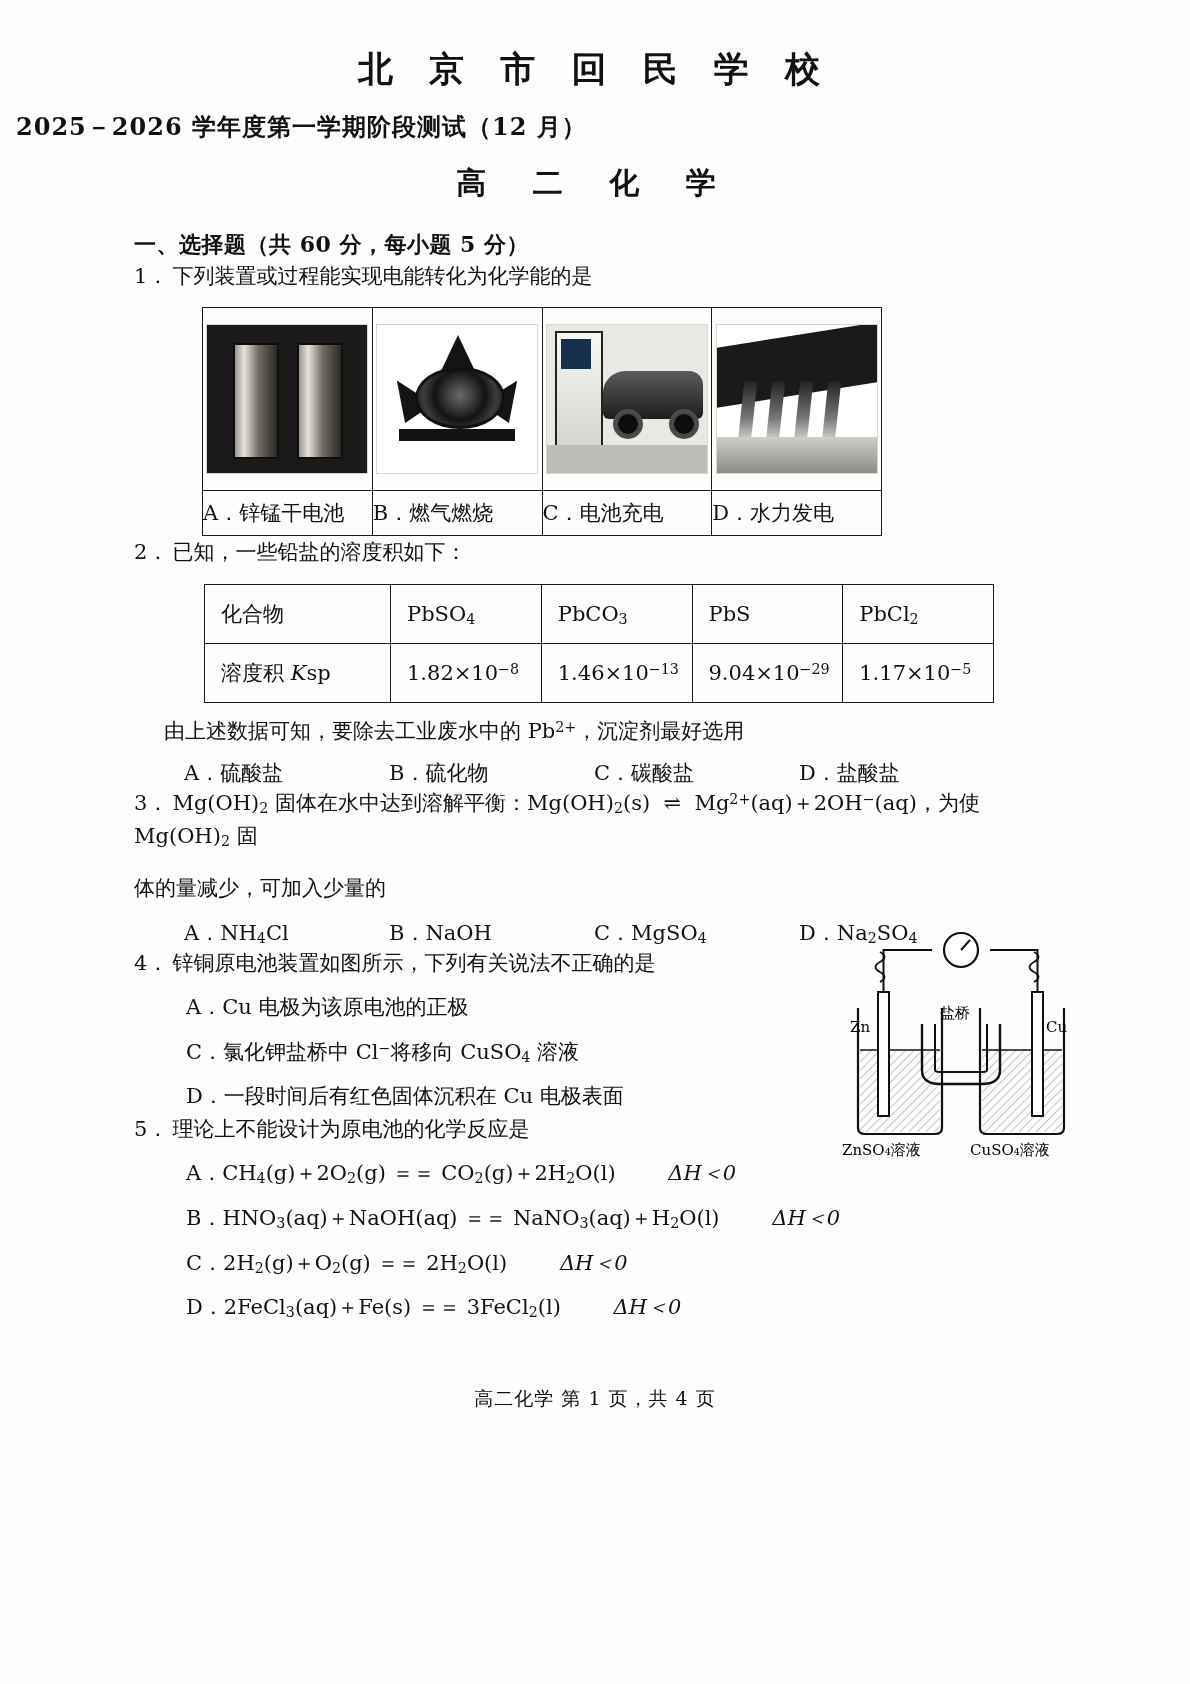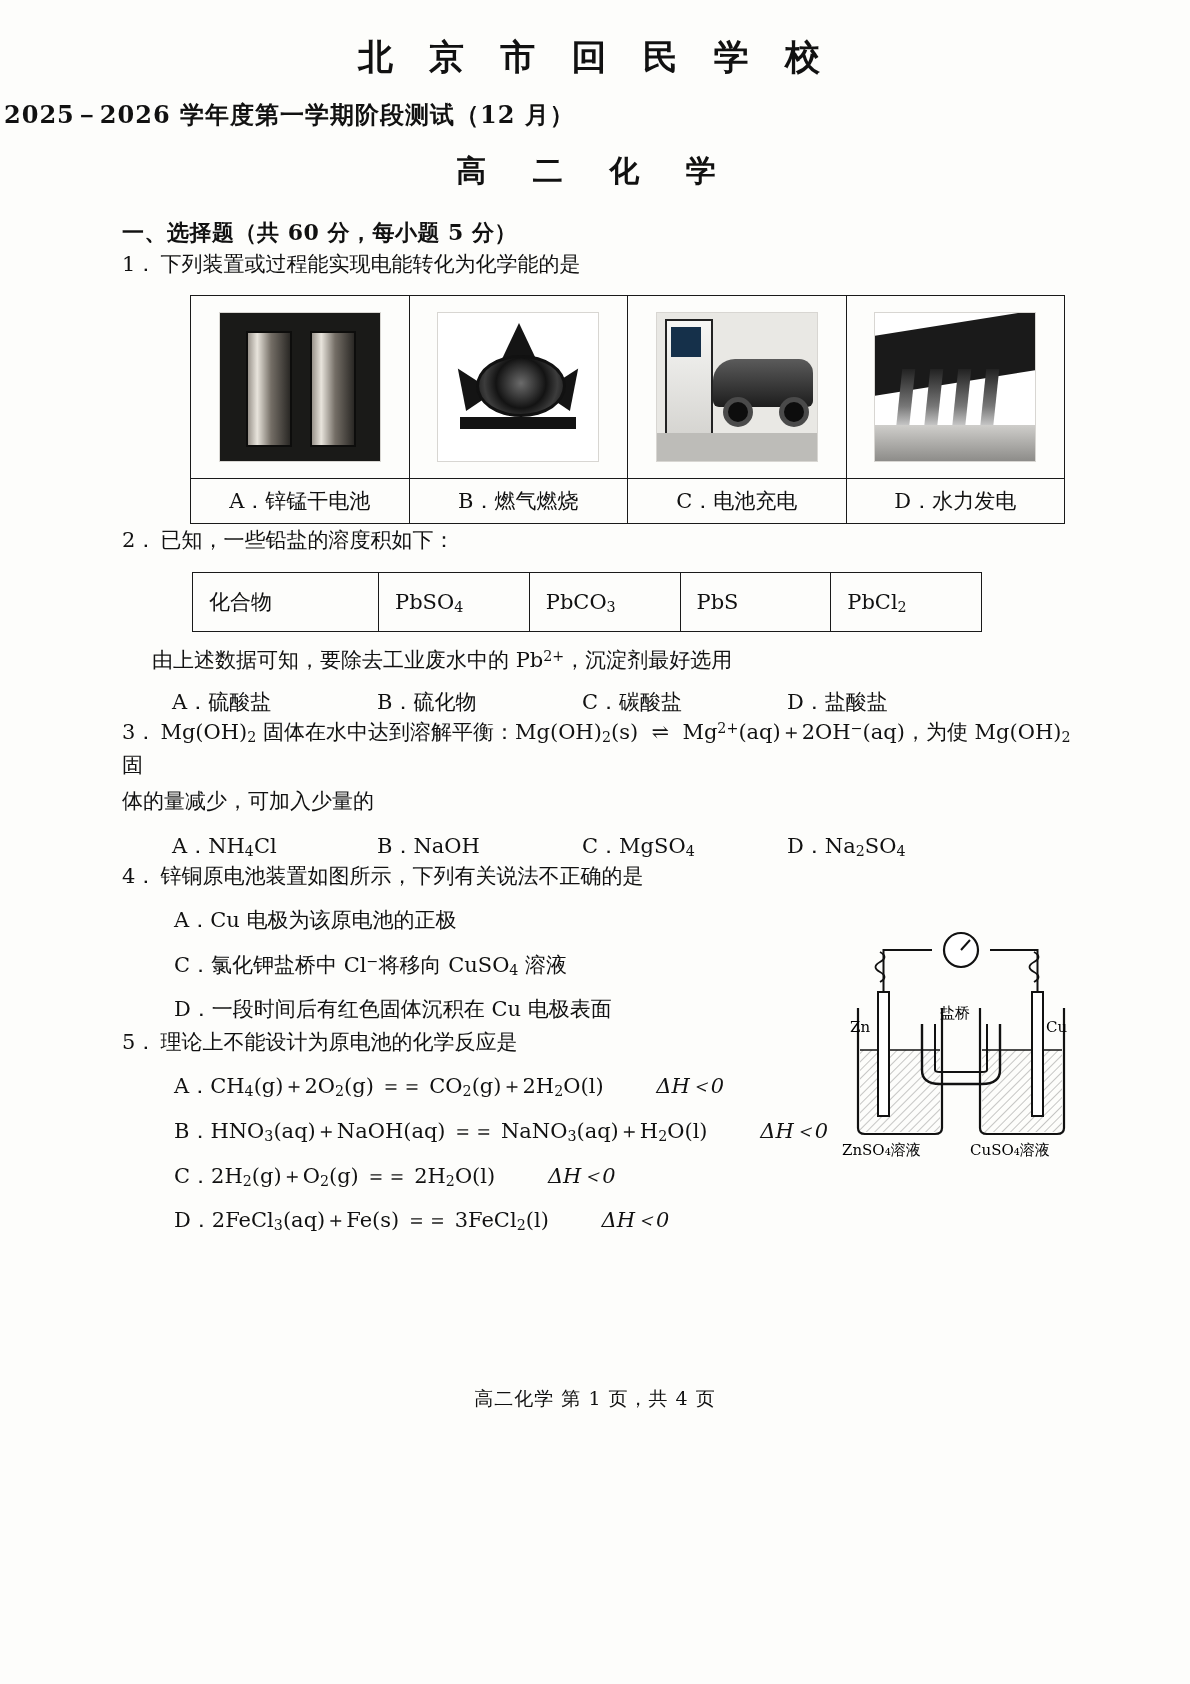--- a/index.html
+++ b/index.html
@@ -13,21 +13,21 @@
     position: relative;
     font-family: "DejaVu Serif", "Liberation Serif", serif;
     color: #111;
     overflow: hidden;
   }
   .page {
     position: relative;
     width: 1190px;
     height: 1684px;
     background: #fdfdfb;
-    padding: 4px;
+    padding: 16px;
     box-sizing: border-box;
   }
 
   
   .school-title {
     text-align: center;
     font-size: 35px;
     font-weight: bold;
     letter-spacing: 12px;
     padding-top: 30px;
@@ -81,23 +81,22 @@
   }
   .eq-dh { display: inline-block; margin-left: 46px; font-style: italic; }
   sub { font-size: 0.68em; vertical-align: -0.22em; }
   sup { font-size: 0.68em; vertical-align: 0.45em; }
   .ital { font-style: italic; }
 
   
   .pic-table {
     border-collapse: collapse;
     margin: 14px 0 0 68px;
-    width: 875px;
+    width: 680px;
     table-layout: fixed;
-    text-align: center;
   }
   .pic-table td {
     border: 1.6px solid #1a1a1a;
     padding: 0;
     vertical-align: middle;
   }
   .pic-cell { height: 182px; text-align: center; }
   .cap-cell {
     height: 44px;
     font-size: 21px;
@@ -305,38 +304,45 @@
 
     <table class="ksp-table">
       <tbody>
           <tr>
         <td class="c0">化合物</td>
         <td>PbSO<sub>4</sub></td>
         <td>PbCO<sub>3</sub></td>
         <td>PbS</td>
         <td>PbCl<sub>2</sub></td>
       </tr>
+      <tr>
+        <td class="c0">溶度积 <span class="ital">K</span>sp</td>
+        <td>1.82×10<sup>−8</sup></td>
+        <td>1.46×10<sup>−13</sup></td>
+        <td>9.04×10<sup>−29</sup></td>
+        <td>1.17×10<sup>−5</sup></td>
+      </tr>
     </tbody>
       </table>
 
     <div class="after-table">
       由上述数据可知，要除去工业废水中的 Pb<sup>2+</sup>，沉淀剂最好选用
     </div>
 
     <div class="opt-row opt-4">
       <span class="opt">A．硫酸盐</span>
       <span class="opt">B．硫化物</span>
       <span class="opt">C．碳酸盐</span>
       <span class="opt">D．盐酸盐</span>
     </div>
 
     <div class="q-line">
       <span class="q-num">3．</span><span>Mg(OH)<sub>2</sub> 固体在水中达到溶解平衡：Mg(OH)<sub>2</sub>(s) &nbsp;⇌&nbsp; Mg<sup>2+</sup>(aq)＋2OH<sup>−</sup>(aq)，为使 Mg(OH)<sub>2</sub> 固</span>
     </div>
-    <div class="q-line" style="margin-top:4px">体的量减少，可加入少量的</div>
+    <div class="q-line" style="margin-top:20px">体的量减少，可加入少量的</div>
 
     <div class="opt-row opt-4">
       <span class="opt">A．NH<sub>4</sub>Cl</span>
       <span class="opt">B．NaOH</span>
       <span class="opt">C．MgSO<sub>4</sub></span>
       <span class="opt">D．Na<sub>2</sub>SO<sub>4</sub></span>
     </div>
 
     <div class="q-line">
       <span class="q-num">4．</span><span>锌铜原电池装置如图所示，下列有关说法不正确的是</span>

